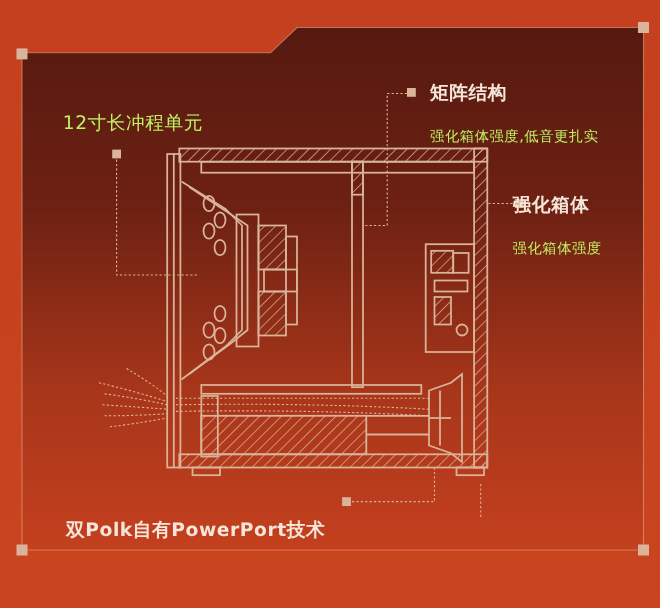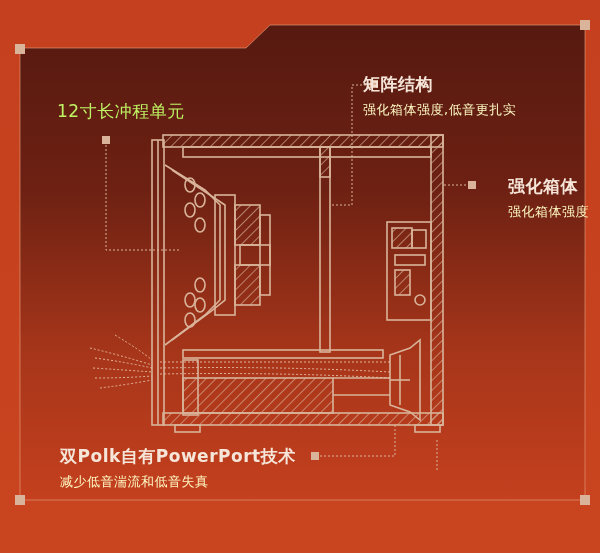--- a/index.html
+++ b/index.html
@@ -13,21 +13,21 @@
       background: linear-gradient(180deg, #c4401e 0%, #c94520 100%);
     }
     .panel {
       position: absolute; left: 0; top: 0; width: 600px; height: 553px;
     }
     .corner {
       position: absolute; width: 10px; height: 10px; background: #d9b49a;
     }
     .label { position: absolute; color: #f6e6da; }
     .label .title { font-size: 17px; font-weight: bold; letter-spacing: 0.5px; white-space: nowrap; }
-    .label .sub { font-size: 13px; color: #fef9c3; margin-top: 5px; white-space: nowrap; letter-spacing: 0.5px; }
+    .label .sub { font-size: 13px; color: #bef264; margin-top: 19px; white-space: nowrap; letter-spacing: 0.5px; }
     .big-label { font-size: 17px; color: #bef264; white-space: nowrap; letter-spacing: 0.5px; }
     .marker { position: absolute; width: 8px; height: 8px; background: #d9b49a; }
     svg { position: absolute; left: 0; top: 0; }
   </style>
 </head>
 <body>
 
 <div class="bg"></div>
 
 <svg class="panel" width="600" height="553" viewBox="0 0 600 553">
@@ -132,26 +132,25 @@
   </g>
 </svg>
 
 <div class="marker" style="left:102px;top:136px;"></div>
 <div class="marker" style="left:370px;top:80px;"></div>
 <div class="marker" style="left:468px;top:181px;"></div>
 <div class="marker" style="left:311px;top:452px;"></div>
 
 <div class="big-label" style="position:absolute;left:57px;top:100px;">12寸长冲程单元</div>
 
-<div class="label" style="left:363px;top:73px;">
+<div class="label" style="left:391px;top:73px;">
   <div class="title">矩阵结构</div>
   <div class="sub">强化箱体强度,低音更扎实</div>
 </div>
 
-<div class="label" style="left:508px;top:175px;font-family:Liberation Serif, serif;">
+<div class="label" style="left:466px;top:175px;font-family:Liberation Serif, serif;">
   <div class="title">强化箱体</div>
   <div class="sub">强化箱体强度</div>
 </div>
 
-<div class="label" style="left:60px;top:445px;">
+<div class="label" style="left:60px;top:470px;">
   <div class="title">双Polk自有PowerPort技术</div>
-  <div class="sub">减少低音湍流和低音失真</div>
 </div>
 
 </body></html>

